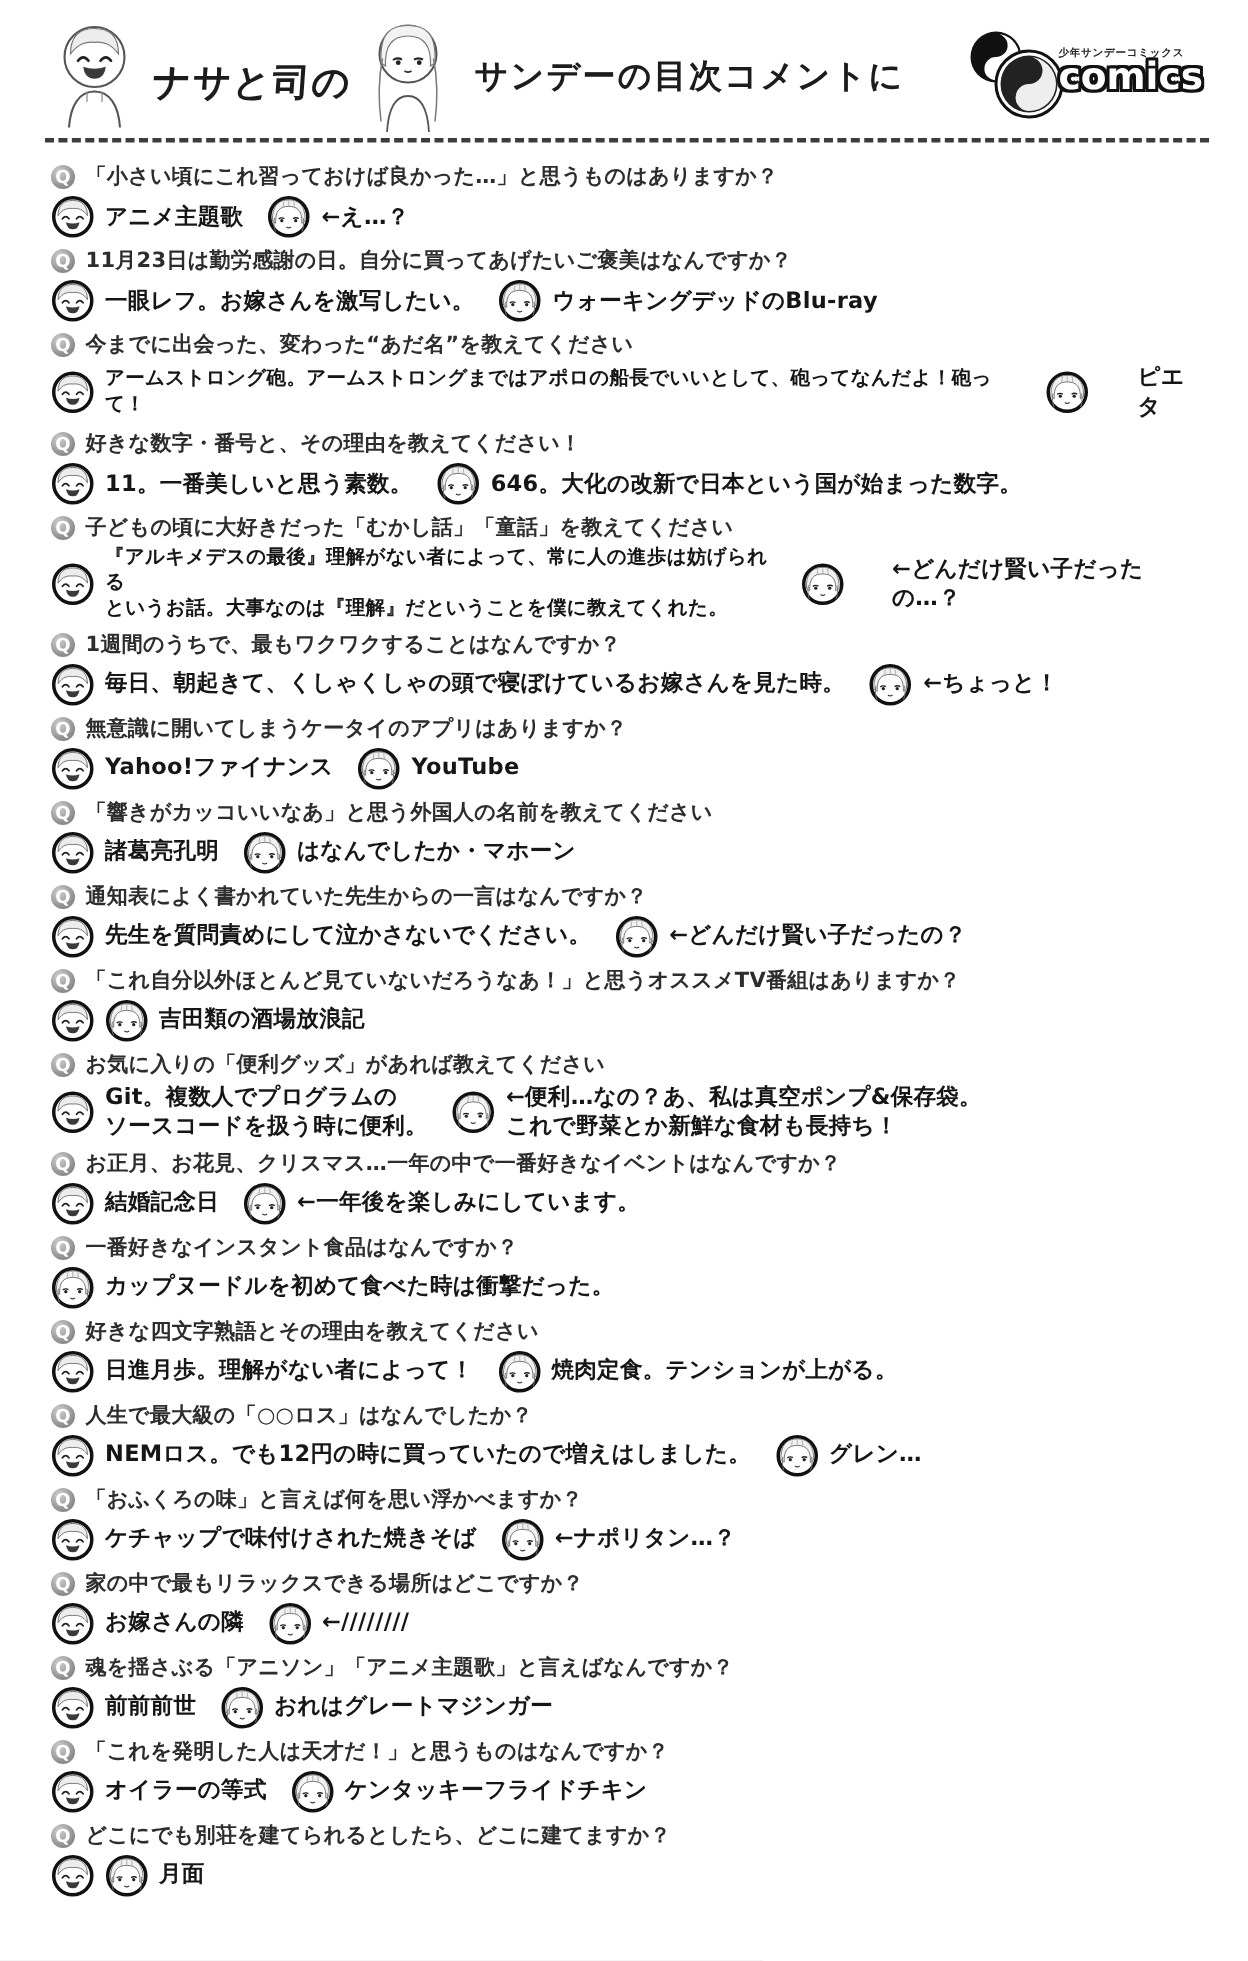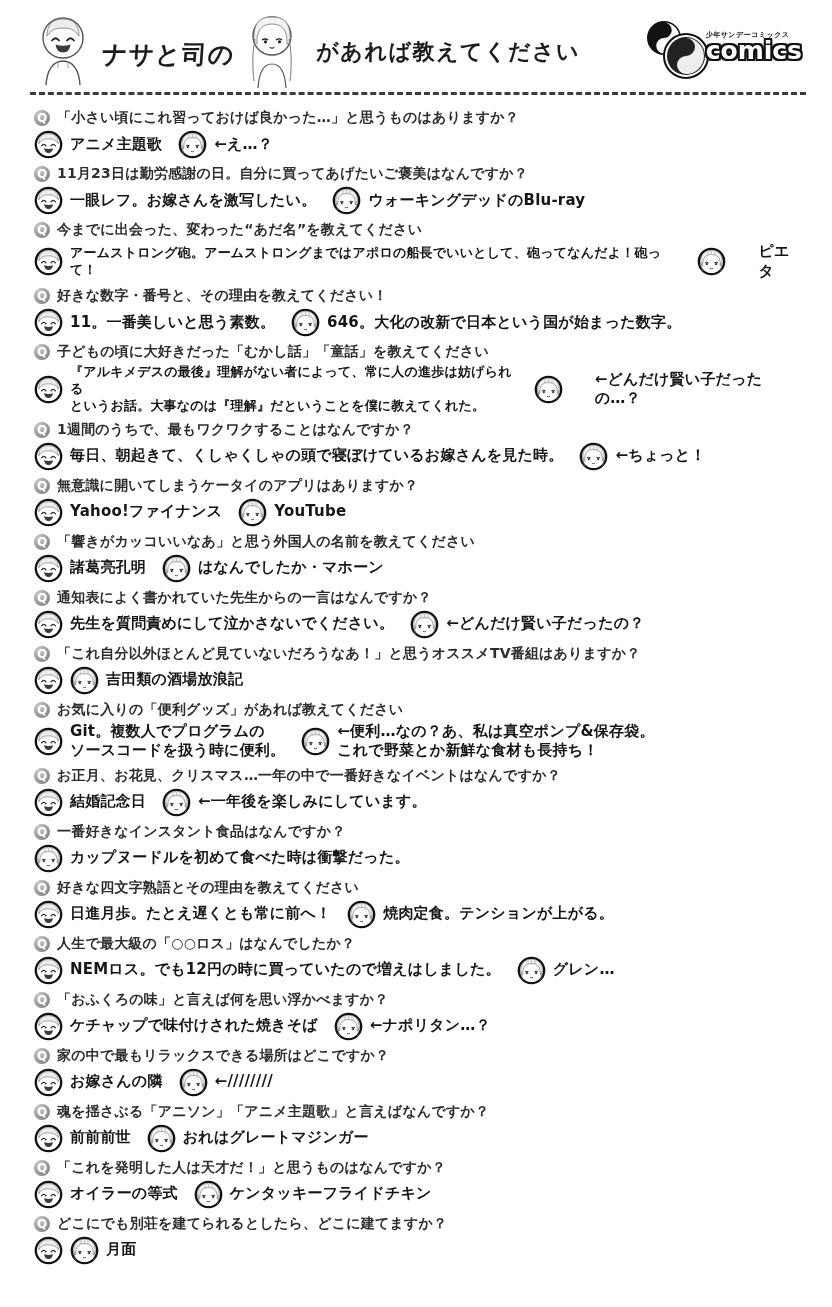--- a/index.html
+++ b/index.html
@@ -63,21 +63,21 @@
       <path d="M10,33 C9,13 16,8 28,8 C40,8 47,13 46,33 L43,35 C43.7,21 38,15 28,15 C18,15 12.3,21 13,35 Z" fill="#f2f2f2" stroke="#777" stroke-width="0.8"></path>
       <path d="M11,30 C8,45 8.5,60 10,72 M45,30 C48,45 47.5,60 46,72" stroke="#777" stroke-width="1" fill="none"></path>
       <path d="M18,31 q3,-2 6,-0.2" fill="none" stroke="#222" stroke-width="1.4"></path>
       <path d="M32,30.8 q3,-1.8 6,0" fill="none" stroke="#222" stroke-width="1.4"></path>
       <circle cx="21.5" cy="32.8" r="1.6" fill="#222"></circle>
       <circle cx="35.5" cy="32.8" r="1.6" fill="#222"></circle>
       <path d="M26,38.5 q2,1.2 4,0" fill="none" stroke="#333" stroke-width="1.1" stroke-linecap="round"></path>
       <path d="M14,79 C15,63 20,55 28,55 C36,55 41,63 42,79" fill="#fff" stroke="#555" stroke-width="1.2"></path>
     </svg>
     <div class="main-title">
-      <div>があれば教えてください</div>
+      <div>サンデーの目次コメントに</div>
     </div>
     <div class="logo">
       <svg width="84" height="66" viewBox="0 0 84 66">
         <circle cx="28" cy="22" r="17" fill="#111"></circle>
         <path d="M28,6.5 A15.5,15.5 0 1 1 28,37.5 A7.75,7.75 0 1 1 28,22 A7.75,7.75 0 1 0 28,6.5 Z" fill="#fff"></path>
         <circle cx="28" cy="14.2" r="2.4" fill="#111"></circle>
         <circle cx="28" cy="29.8" r="2.4" fill="#fff"></circle>
         <circle cx="50" cy="40" r="22" fill="#fff" stroke="#111" stroke-width="2"></circle>
         <circle cx="50" cy="40" r="19" fill="#222"></circle>
         <path d="M50,22 A18,18 0 1 1 50,58 A9,9 0 1 1 50,40 A9,9 0 1 0 50,22 Z" fill="#eee"></path>
@@ -533,21 +533,21 @@
     </div>
     <div class="a-row">
           <div class="a-seg">
             <svg class="face" viewBox="0 0 40 40" xmlns="http://www.w3.org/2000/svg">
     <circle cx="20" cy="20" r="17.5" fill="#fff" stroke="#111" stroke-width="3.2"></circle>
     <path d="M6.5,19 C6.5,9 12,5 20,5 C28,5 33.5,9 33.5,19 C29.5,13 25,12 20,12.4 C15,12 10.5,13 6.5,19 Z" fill="#ececec" stroke="#666" stroke-width="0.8"></path>
     <path d="M10.5,21.8 Q13.5,18 16.5,21.8" fill="none" stroke="#222" stroke-width="1.7" stroke-linecap="round"></path>
     <path d="M23.5,21.8 Q26.5,18 29.5,21.8" fill="none" stroke="#222" stroke-width="1.7" stroke-linecap="round"></path>
     <path d="M13.8,25 Q20,27.2 26.2,25 Q25.2,31.6 20,31.6 Q14.8,31.6 13.8,25 Z" fill="#3a3a3a"></path>
   </svg>
-            <span class="a-text">日進月歩。たとえ遅くとも常に前へ！</span>
+            <span class="a-text">日進月歩。理解がない者によって！</span>
           </div>
           <div class="a-seg">
             <svg class="face" viewBox="0 0 40 40" xmlns="http://www.w3.org/2000/svg">
     <circle cx="20" cy="20" r="17.5" fill="#fff" stroke="#111" stroke-width="3.2"></circle>
     <path d="M5,24 C4.5,9.5 11,4.5 20,4.5 C29,4.5 35.5,9.5 35,24 L32,26 C32.6,15 28.5,10.5 20,10.5 C11.5,10.5 7.4,15 8,26 Z" fill="#f1f1f1" stroke="#666" stroke-width="0.8"></path>
     <path d="M15.5,6 L14.8,10.8 M20,5.4 L20,10.4 M24.5,6 L25.2,10.8" stroke="#999" stroke-width="0.7" fill="none"></path>
     <path d="M6.8,21 C6,26 6.3,30 7.8,33.5" stroke="#777" stroke-width="0.9" fill="none"></path>
     <path d="M33.2,21 C34,26 33.7,30 32.2,33.5" stroke="#777" stroke-width="0.9" fill="none"></path>
     <path d="M10.8,22 q2.6,-1.8 5.2,-0.2" fill="none" stroke="#222" stroke-width="1.3"></path>
     <path d="M24,21.8 q2.6,-1.6 5.2,0" fill="none" stroke="#222" stroke-width="1.3"></path>

